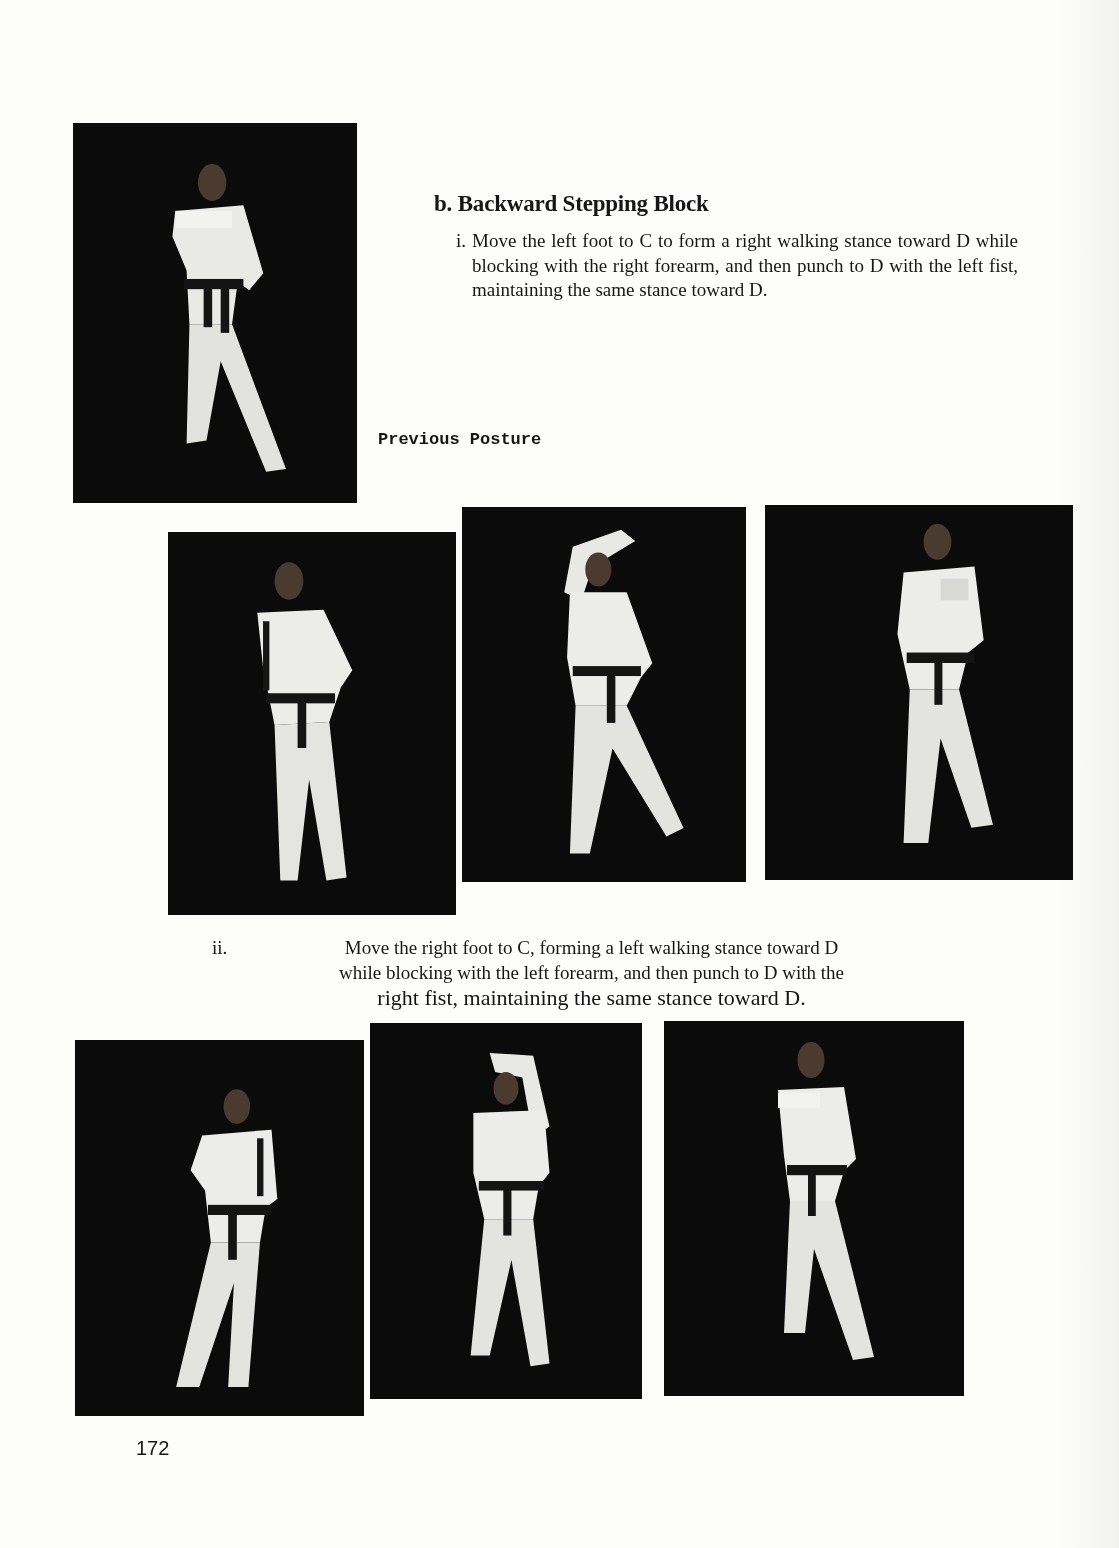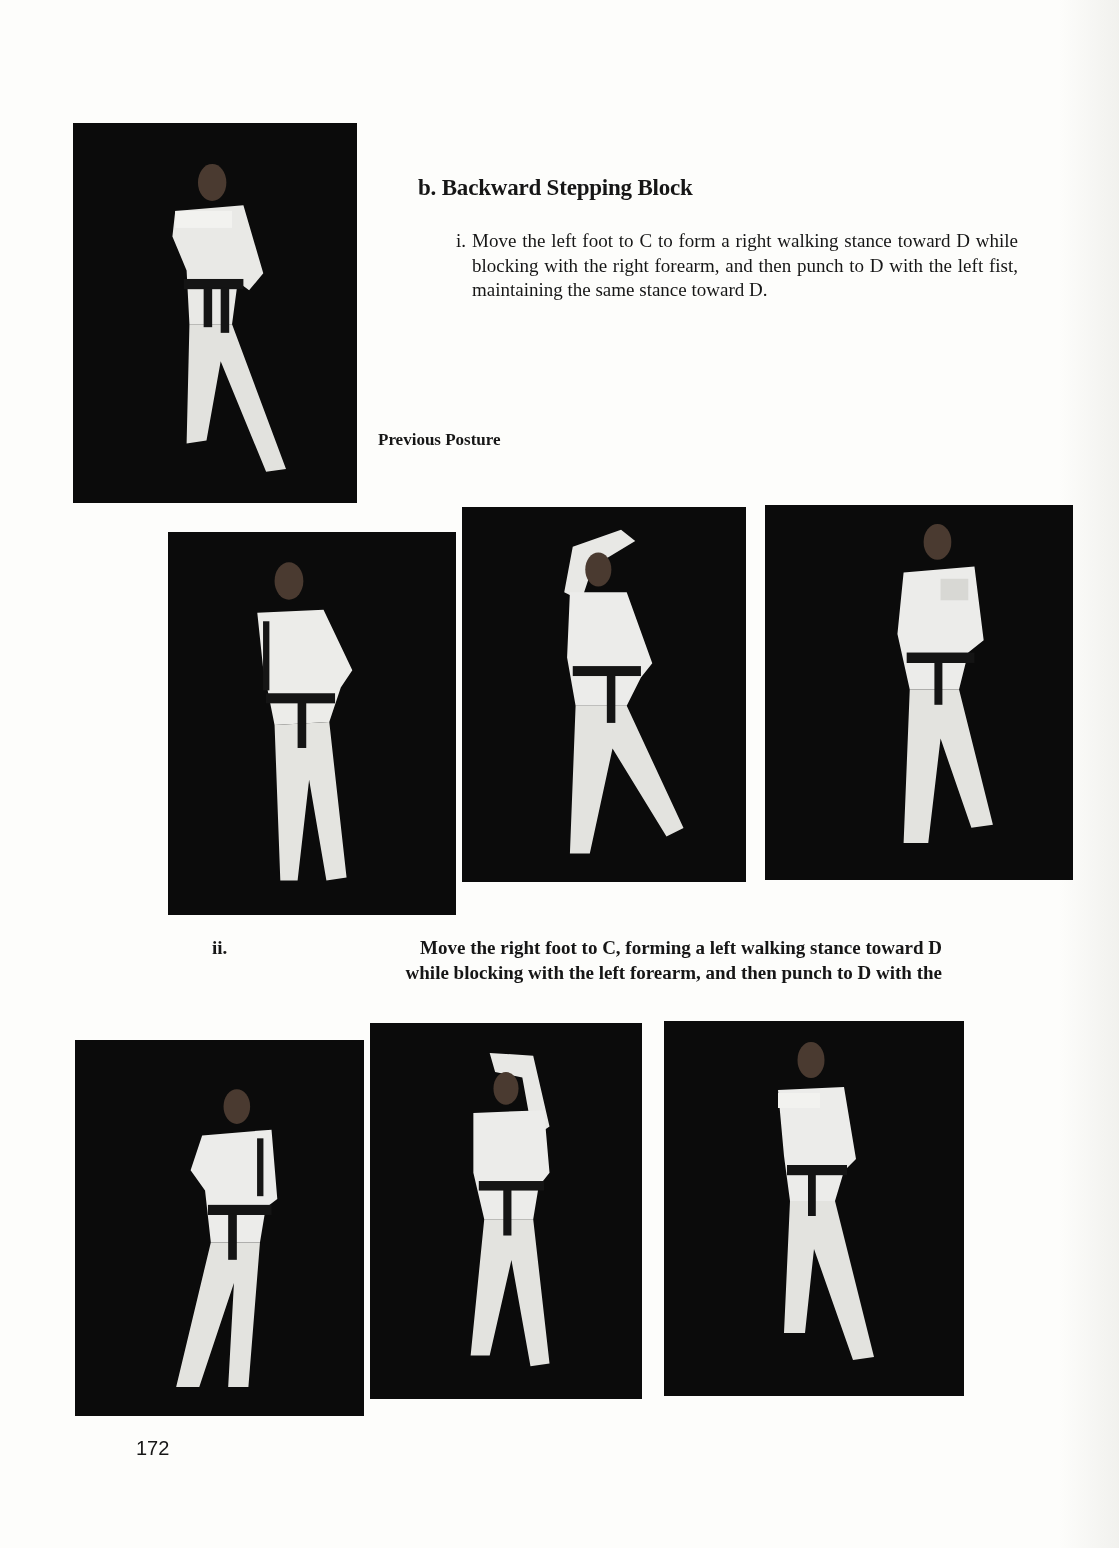--- a/index.html
+++ b/index.html
@@ -13,36 +13,36 @@
     position:absolute; right:0; top:0; width:60px; height:1548px;
     background:linear-gradient(to right, rgba(250,250,248,0), rgba(236,236,232,0.7));
   }
   .photo {
     position:absolute; background:#0b0b0b; overflow:hidden;
   }
   .photo svg { position:absolute; left:0; top:0; width:100%; height:100%; }
   .heading {
     position:absolute; left:418px; top:175px;
     font-family:"Liberation Serif", serif; font-weight:bold; font-size:23px;
-    letter-spacing:-0.2px; margin:0;
+    letter-spacing:-0.2px; margin:16px;
   }
   .step {
     position:absolute; font-family:"Liberation Serif", serif; font-size:19px;
     line-height:24.5px; margin:0;
   }
   .step .num { position:absolute; left:0; top:0; }
   .step .body { display:block; text-align:justify; }
   .step1 { left:456px; top:229px; width:562px; }
   .step1 .body { margin-left:16px; }
-  .step2 { left:212px; top:935px; width:730px; line-height:25px;font-weight:bold; }
-  .step2 .body { margin-left:29px; text-align:right; }
+  .step2 { left:212px; top:935px; width:730px; line-height:25px; }
+  .step2 .body { margin-left:29px; text-align:center; }
   .step2 .last { font-size:22px; }
   .caption {
     position:absolute; left:378px; top:430px;
-    font-family:Liberation Serif, serif; font-weight:bold; font-size:17px;
+    font-family:Liberation Mono, monospace; font-weight:bold; font-size:17px;
   }
   .pagenum {
     position:absolute; left:136px; top:1437px;
     font-family:"Liberation Sans", sans-serif; font-weight:normal; font-size:20px;
   }
 </style>
 </head>
 <body>
 
 <div class="scan-edge"></div>
@@ -97,20 +97,21 @@
     <path d="M47 60 L63 60 L74 104 L67 105 L57 76 L53 110 L45 110 Z" fill="#e3e3df"></path>
     <rect x="55" y="51" width="2.6" height="14" fill="#141414"></rect>
   </svg>
 </div>
 
 <p class="step step2">
   <span class="num">ii.</span>
   <span class="body">
     <span style="display:block">Move the right foot to C, forming a left walking stance toward D</span>
     <span style="display:block">while blocking with the left forearm, and then punch to D with the</span>
+    <span style="display:block" class="last">right fist, maintaining the same stance toward D.</span>
   </span>
 </p>
 
 <div class="photo" style="left:75px;top:1040px;width:289px;height:376px;">
   <svg viewBox="0 0 100 130" preserveAspectRatio="none">
     <ellipse cx="56" cy="23" rx="4.6" ry="6" fill="#4a3a30"></ellipse>
     <path d="M44 33 L68 31 L70 55 L66 58 L64 70 L47 70 L45 52 L40 45 Z" fill="#ececea"></path>
     <rect x="63" y="34" width="2.2" height="20" fill="#151515"></rect>
     <rect x="46" y="57" width="22" height="3.5" fill="#141414"></rect>
     <path d="M47 70 L64 70 L60 120 L53 120 L55 84 L43 120 L35 120 Z" fill="#e3e3df"></path>

